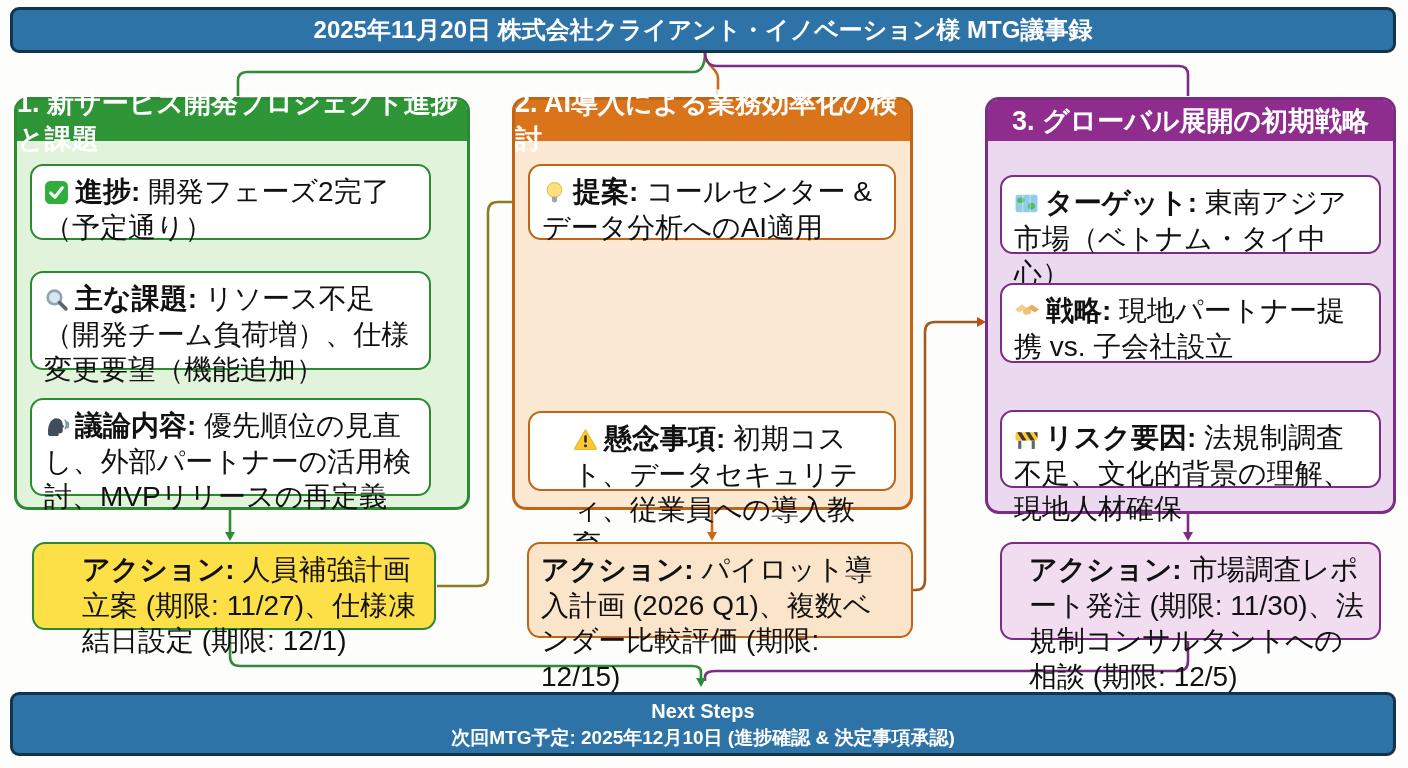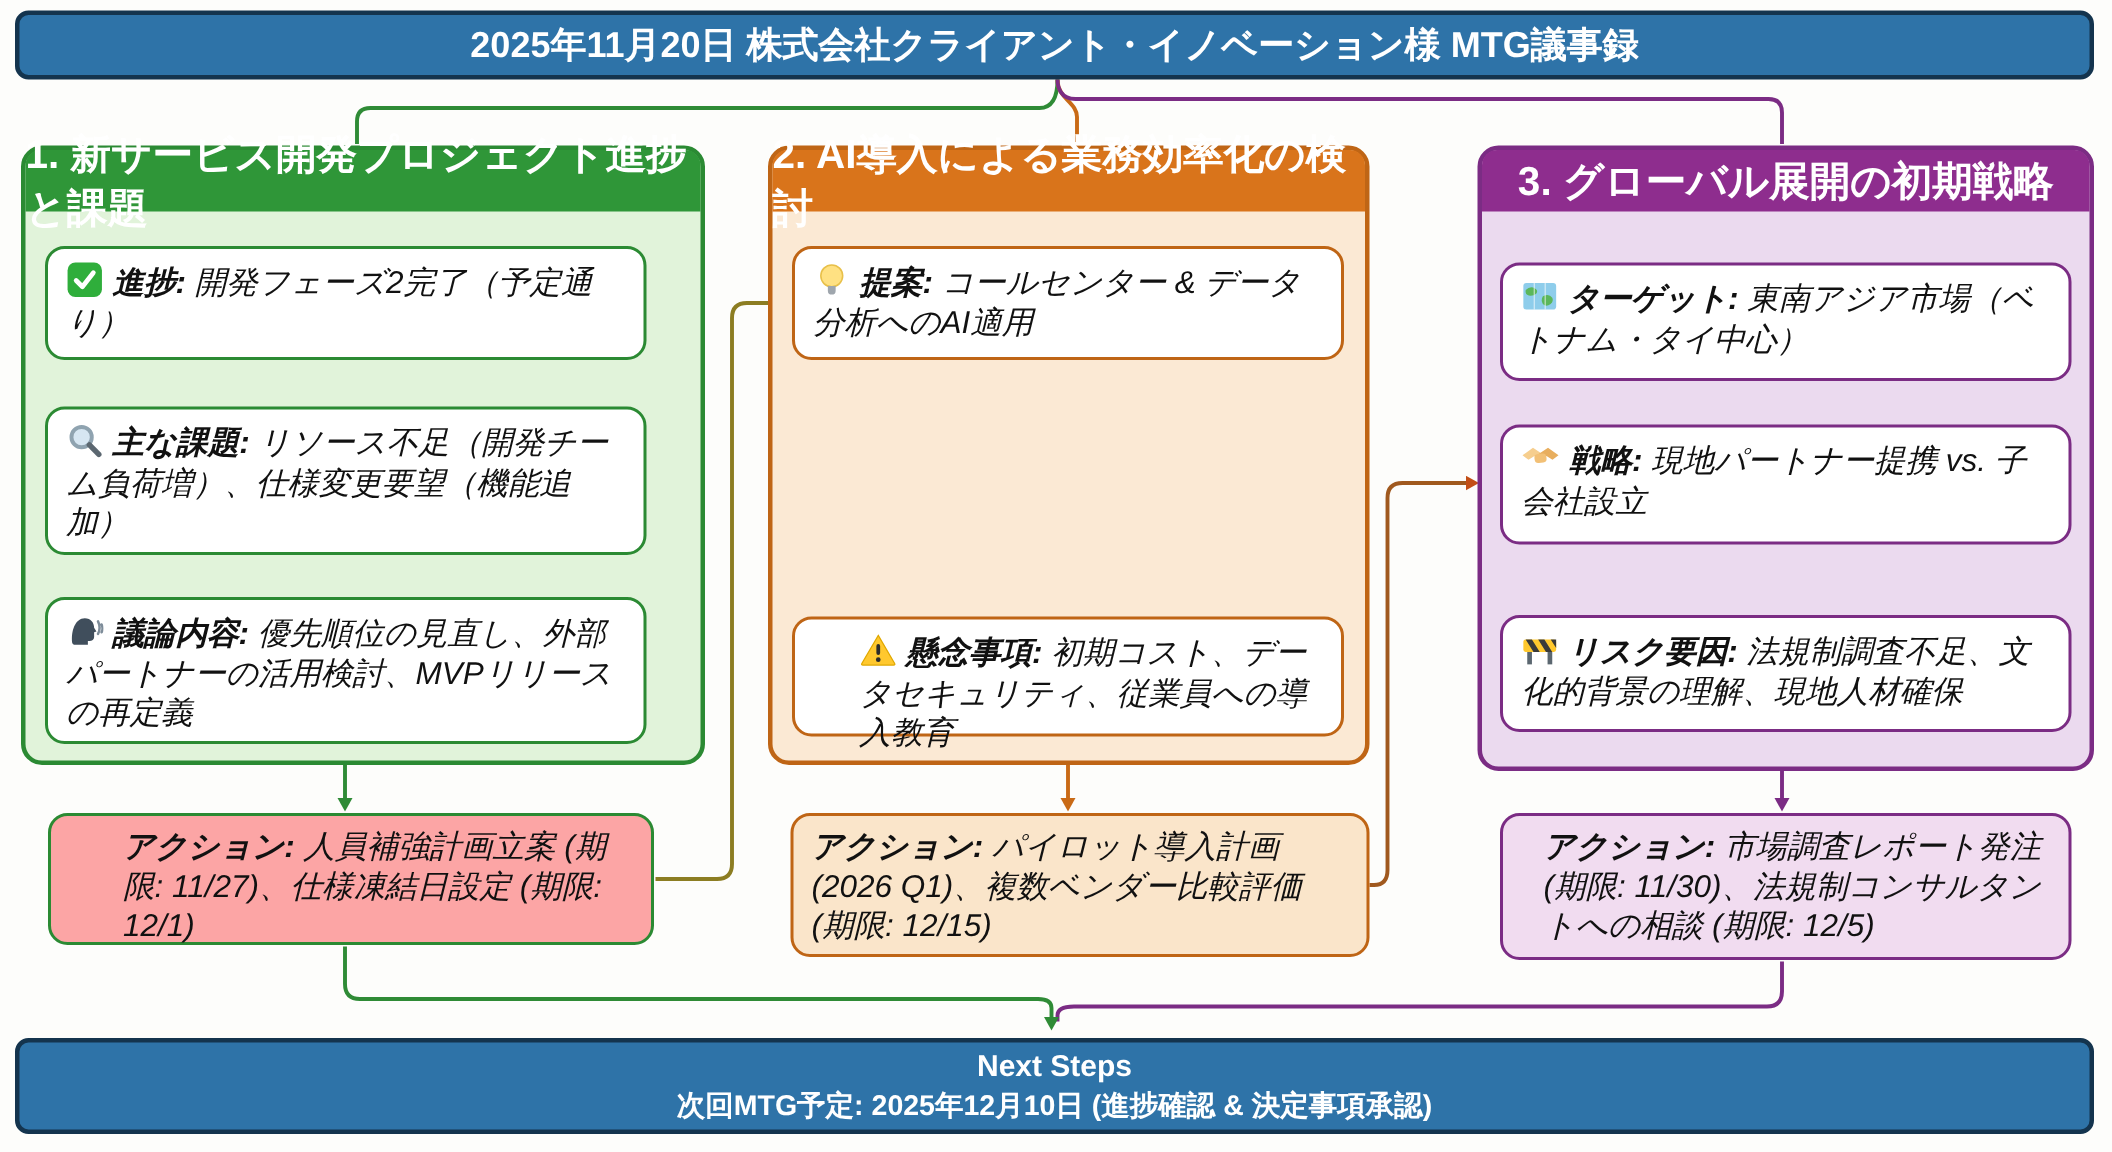--- a/index.html
+++ b/index.html
@@ -26,27 +26,27 @@
     color:#fff;font-weight:bold;font-size:27px;
   }
   #col1{left:14px;width:456px;height:413px;background:#E1F3DA;border:3px solid #2B8A33;}
   #col1 .hd{background:#2F9638;}
   #col2{left:512px;width:401px;height:413px;background:#FBE9D4;border:3px solid #BF6515;}
   #col2 .hd{background:#D9741B;}
   #col3{left:985px;width:411px;height:417px;background:#EBDAEF;border:3px solid #7B2C84;}
   #col3 .hd{background:#8E2D8E;}
   .note{
     position:absolute;box-sizing:border-box;background:#fff;border-radius:13px;
-    padding:8px 12px;font-size:21px;line-height:1.27;z-index:3;overflow-wrap:break-word;font-style:italic;
+    padding:8px 12px;font-size:28px;line-height:1.27;z-index:3;overflow-wrap:break-word;
   }
   .note b{font-weight:bold;}
   .g{border:2.5px solid #2B8A33;}
   .o{border:2.5px solid #BF6515;}
   .p{border:2.5px solid #7B2C84;}
-  .act-g{background:#fca5a5;padding-left:48px;}
+  .act-g{background:#fde047;padding-left:48px;}
   .act-o{background:#FAE5CA;}
   .act-p{background:#F1DCF0;}
   .ic{display:inline-block;vertical-align:-4px;margin-right:6px;}
 </style>
 </head>
 <body>
 
 <div id="stage">
 
   <svg id="links" viewBox="0 0 1408 768">

